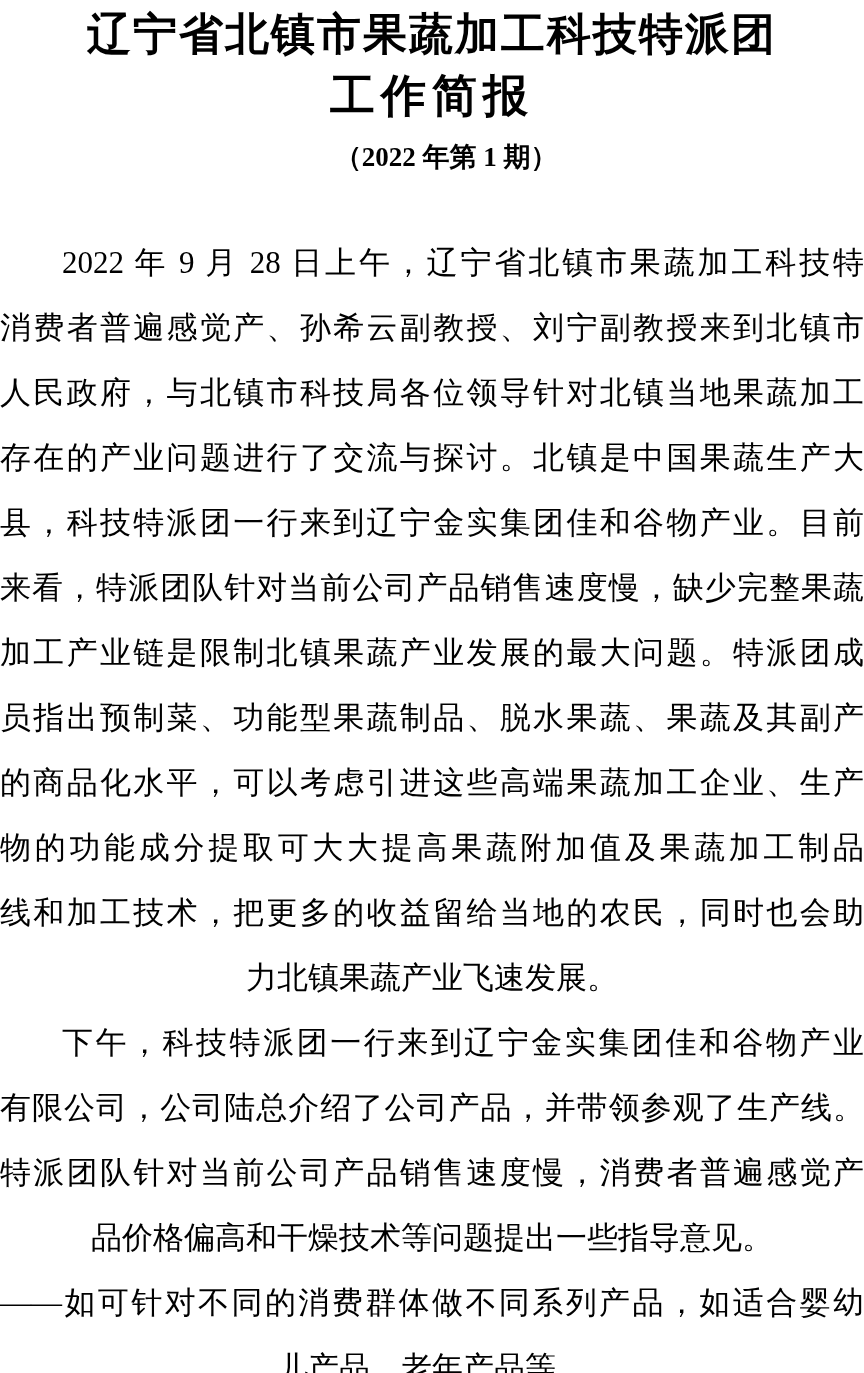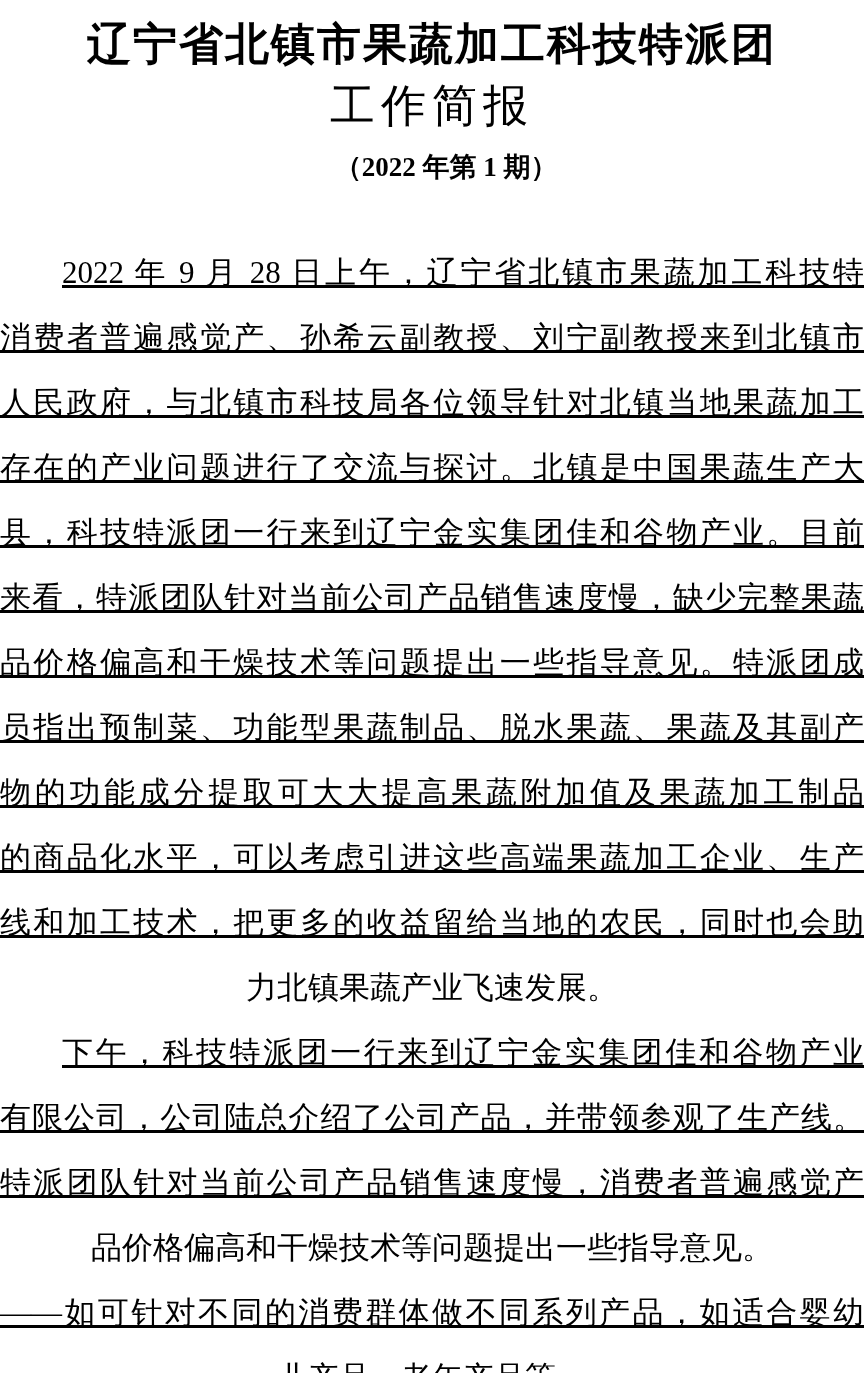--- a/index.html
+++ b/index.html
@@ -14,26 +14,26 @@
     background: #ffffff;
     color: #000000;
     font-family: "Liberation Serif", "DejaVu Serif", serif;
     overflow: hidden;
   }
   .doc-title {
     font-size: 44px;
     font-weight: 700;
     text-align: center;
     line-height: 58px;
-    padding-top: 16px;
+    padding-top: 6px;
     letter-spacing: 2px;
   }
   .doc-title2 {
     font-size: 45px;
-    font-weight: 400;
+    font-weight: 700;
     text-align: center;
     line-height: 56px;
     letter-spacing: 6px;
     margin-top: 4px;
   }
   .doc-issue {
     font-size: 27px;
     font-weight: 700;
     text-align: center;
     line-height: 34px;
@@ -46,45 +46,44 @@
   }
   .line {
     line-height: 65px;
     height: 65px;
     text-align: center;
     overflow: hidden;
   }
   .line.full {
     text-align: justify;
     text-align-last: justify;
-    text-decoration: underline;
   }
   .line.indent {
     text-indent: 62px;
   }
 </style>
 </head>
 <body>
 
 <div class="page">
   <div class="doc-title">辽宁省北镇市果蔬加工科技特派团</div>
   <div class="doc-title2">工作简报</div>
   <div class="doc-issue">（2022 年第 1 期）</div>
   <div class="body-text">
       <div>
         <div class="line full indent">2022 年 9 月 28 日上午，辽宁省北镇市果蔬加工科技特</div>
         <div class="line full">消费者普遍感觉产、孙希云副教授、刘宁副教授来到北镇市</div>
         <div class="line full">人民政府，与北镇市科技局各位领导针对北镇当地果蔬加工</div>
         <div class="line full">存在的产业问题进行了交流与探讨。北镇是中国果蔬生产大</div>
         <div class="line full">县，科技特派团一行来到辽宁金实集团佳和谷物产业。目前</div>
         <div class="line full">来看，特派团队针对当前公司产品销售速度慢，缺少完整果蔬</div>
-        <div class="line full">品价格偏高和干燥技术等问题提出一些指导意见。特派团成</div>
+        <div class="line full">加工产业链是限制北镇果蔬产业发展的最大问题。特派团成</div>
         <div class="line full">员指出预制菜、功能型果蔬制品、脱水果蔬、果蔬及其副产</div>
+        <div class="line full">的商品化水平，可以考虑引进这些高端果蔬加工企业、生产</div>
         <div class="line full">物的功能成分提取可大大提高果蔬附加值及果蔬加工制品</div>
-        <div class="line full">的商品化水平，可以考虑引进这些高端果蔬加工企业、生产</div>
         <div class="line full">线和加工技术，把更多的收益留给当地的农民，同时也会助</div>
         <div class="line">力北镇果蔬产业飞速发展。</div>
       </div>
       <div>
         <div class="line full indent">下午，科技特派团一行来到辽宁金实集团佳和谷物产业</div>
         <div class="line full">有限公司，公司陆总介绍了公司产品，并带领参观了生产线。</div>
         <div class="line full">特派团队针对当前公司产品销售速度慢，消费者普遍感觉产</div>
         <div class="line">品价格偏高和干燥技术等问题提出一些指导意见。</div>
       </div>
       <div>

